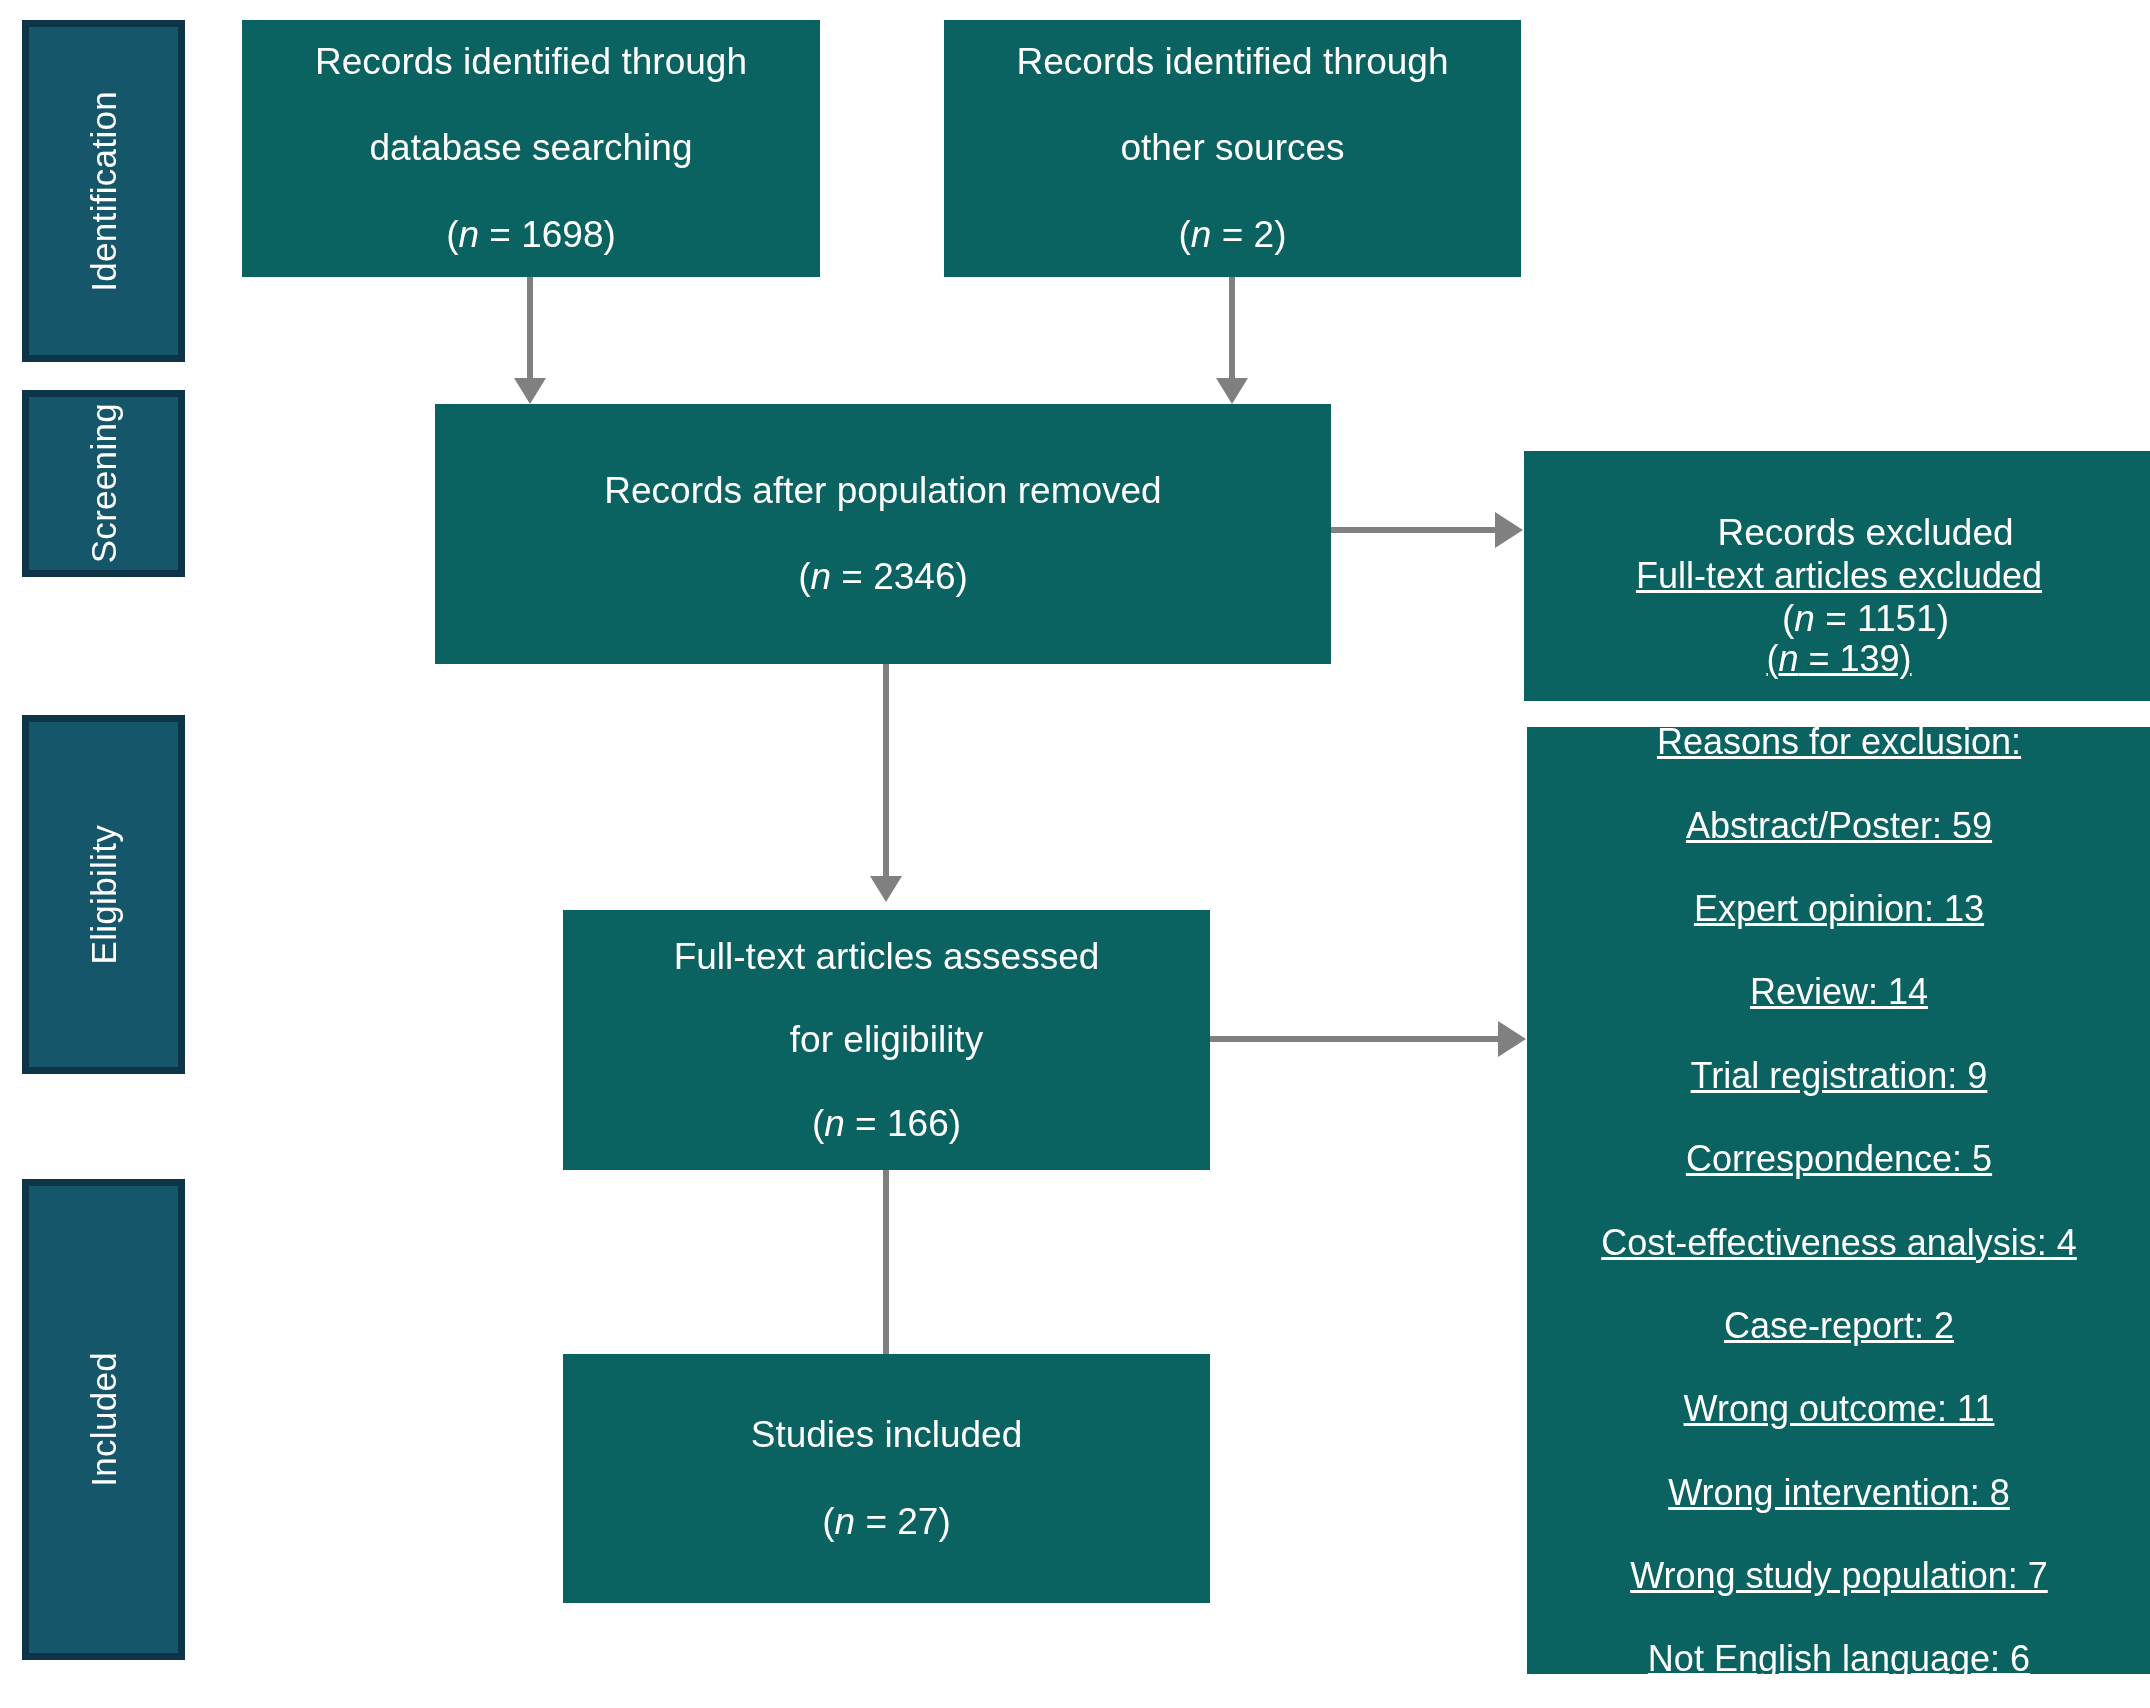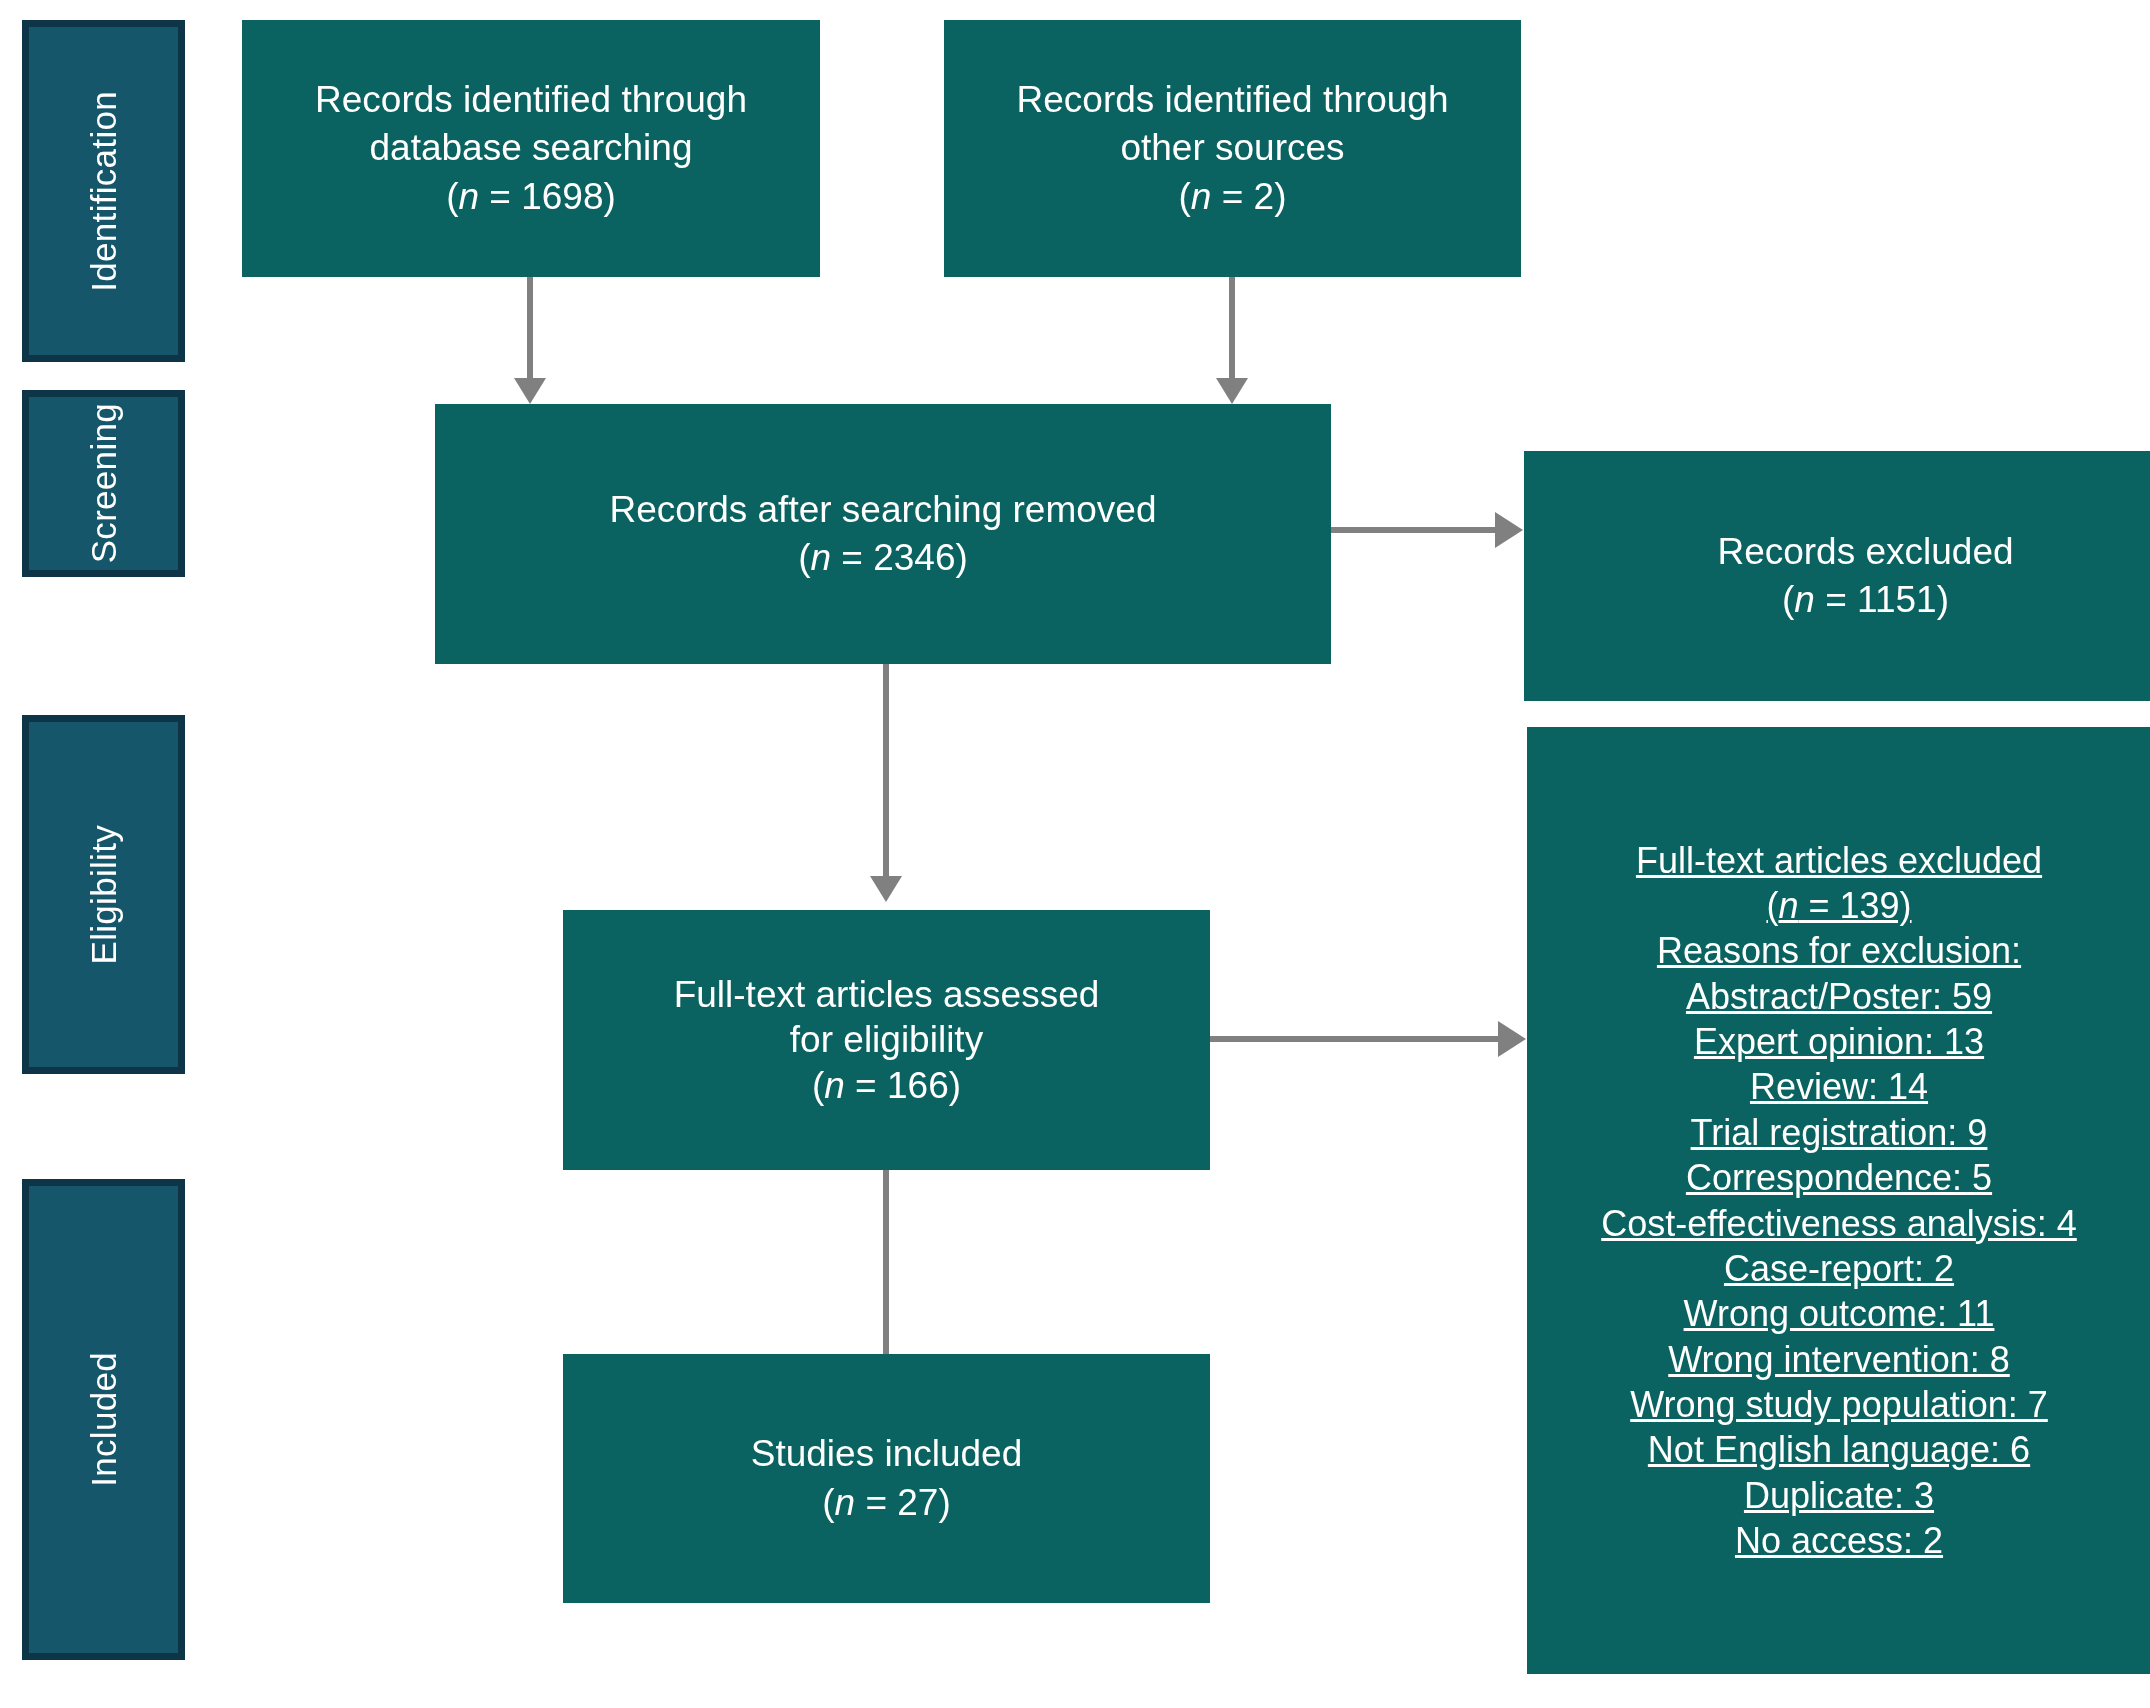--- a/index.html
+++ b/index.html
@@ -29,20 +29,21 @@
   
   .box{
     position:absolute;
     background:#0a6360;
     box-sizing:border-box;
     display:flex;flex-direction:column;
     align-items:center;justify-content:center;
     color:#ffffff;
     text-align:center;
     padding:0 14.7px;
+    gap:38px;
   }
   .box .ln{
     display:block;
     font-size:37px;
     line-height:1.30;
     white-space:nowrap;
   }
   .box.compact .ln{line-height:1.22;}
   .box .ln .it{font-style:italic;}
 
@@ -110,21 +111,21 @@
     <span class="ln"><span>(</span><span class="it">n</span><span> = 1698)</span></span>
   </div>
 
   <div class="box" style="left:944px;top:20px;width:577px;height:257px;">
     <span class="ln">Records identified through</span>
     <span class="ln">other sources</span>
     <span class="ln"><span>(</span><span class="it">n</span><span> = 2)</span></span>
   </div>
 
   <div class="box" style="left:435px;top:404px;width:896px;height:260px;">
-    <span class="ln">Records after searching removed</span>
+    <span class="ln">Records after population removed</span>
     <span class="ln"><span>(</span><span class="it">n</span><span> = 2346)</span></span>
   </div>
 
   <div class="box" style="left:1524px;top:406px;width:683px;height:250px;margin-top:45px;">
     <span class="ln">Records excluded</span>
     <span class="ln"><span>(</span><span class="it">n</span><span> = 1151)</span></span>
   </div>
 
   <div class="box compact" style="left:563px;top:910px;width:647px;height:260px;">
     <span class="ln">Full-text articles assessed</span>

